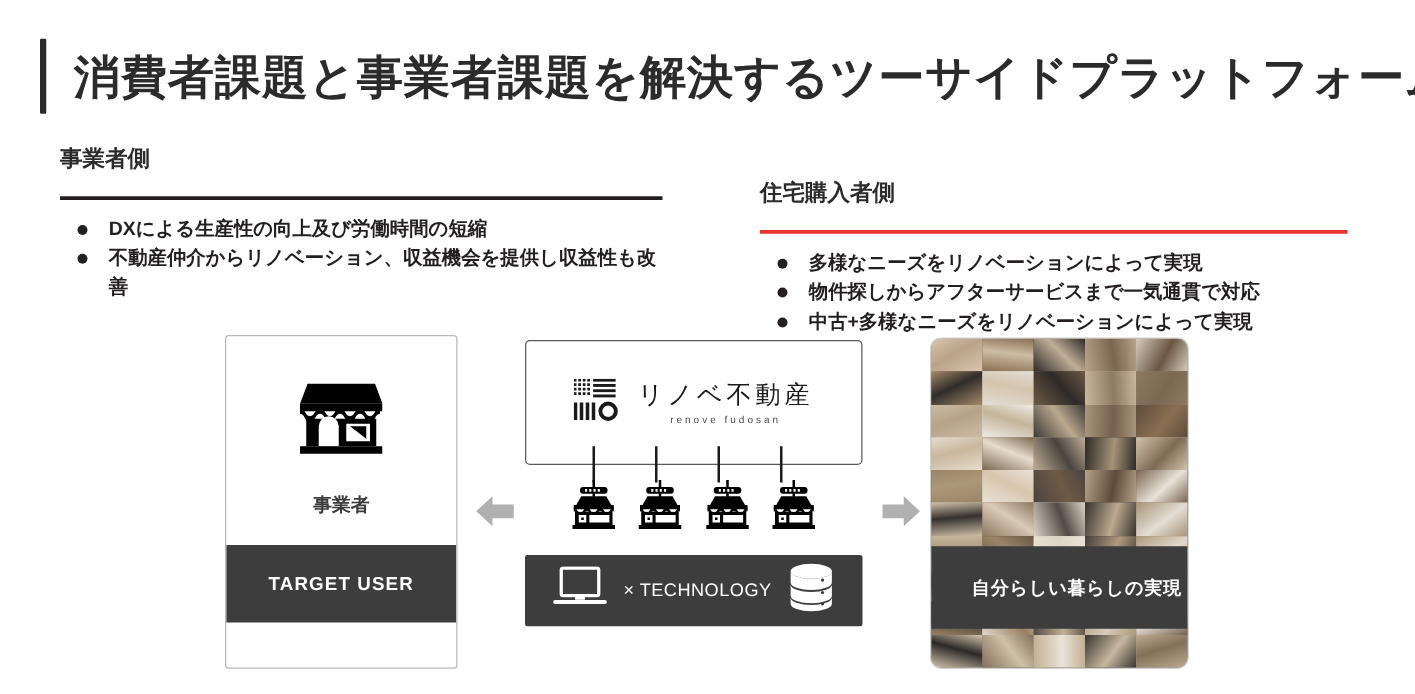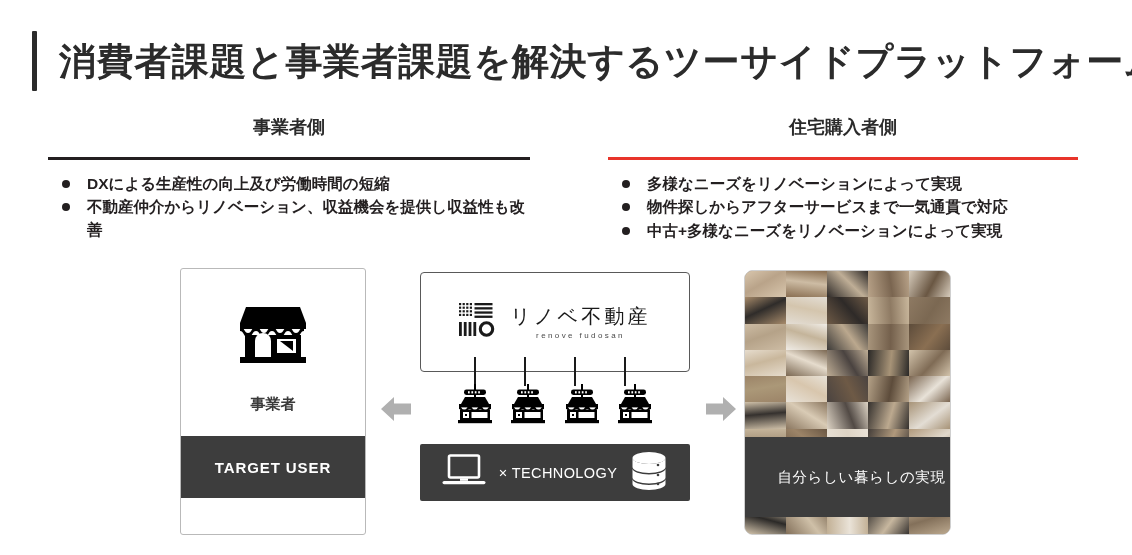--- a/index.html
+++ b/index.html
@@ -46,24 +46,24 @@
     white-space: nowrap;
     line-height: 1;
   }
 
   
   .col {
     position: absolute;
     top: 118px;
   }
   .col.left  { left: 48px;  width: 482px; }
-  .col.right { left: 608px; width: 470px; }
+  .col.right { left: 608px; width: 470px; margin-top: 27px; }
 
   .col-title {
-    text-align: center;
+    text-align: left;
     font-size: 18px;
     font-weight: 700;
     color: #2b2b2b;
     line-height: 1;
     height: 20px;
   }
   .col-rule {
     margin-top: 19px;
     height: 3px;
     width: 100%;
@@ -233,23 +233,23 @@
   .photo-grid {
     position: absolute;
     inset: 0;
     display: grid;
     grid-template-columns: repeat(5, 1fr);
     grid-auto-rows: 1fr;
   }
   .photo-grid i { display: block; }
   .card-photo .dark-band {
     top: 166px;
-    height: 80px;
+    height: 66px;
     font-size: 14.5px;
-    font-weight: 400;
+    font-weight: 700;
     letter-spacing: 0.6px;
     padding-left: 28px;
   }
 
   
   .arrow {
     position: absolute;
     top: 392px;
     width: 34px;
     height: 34px;

